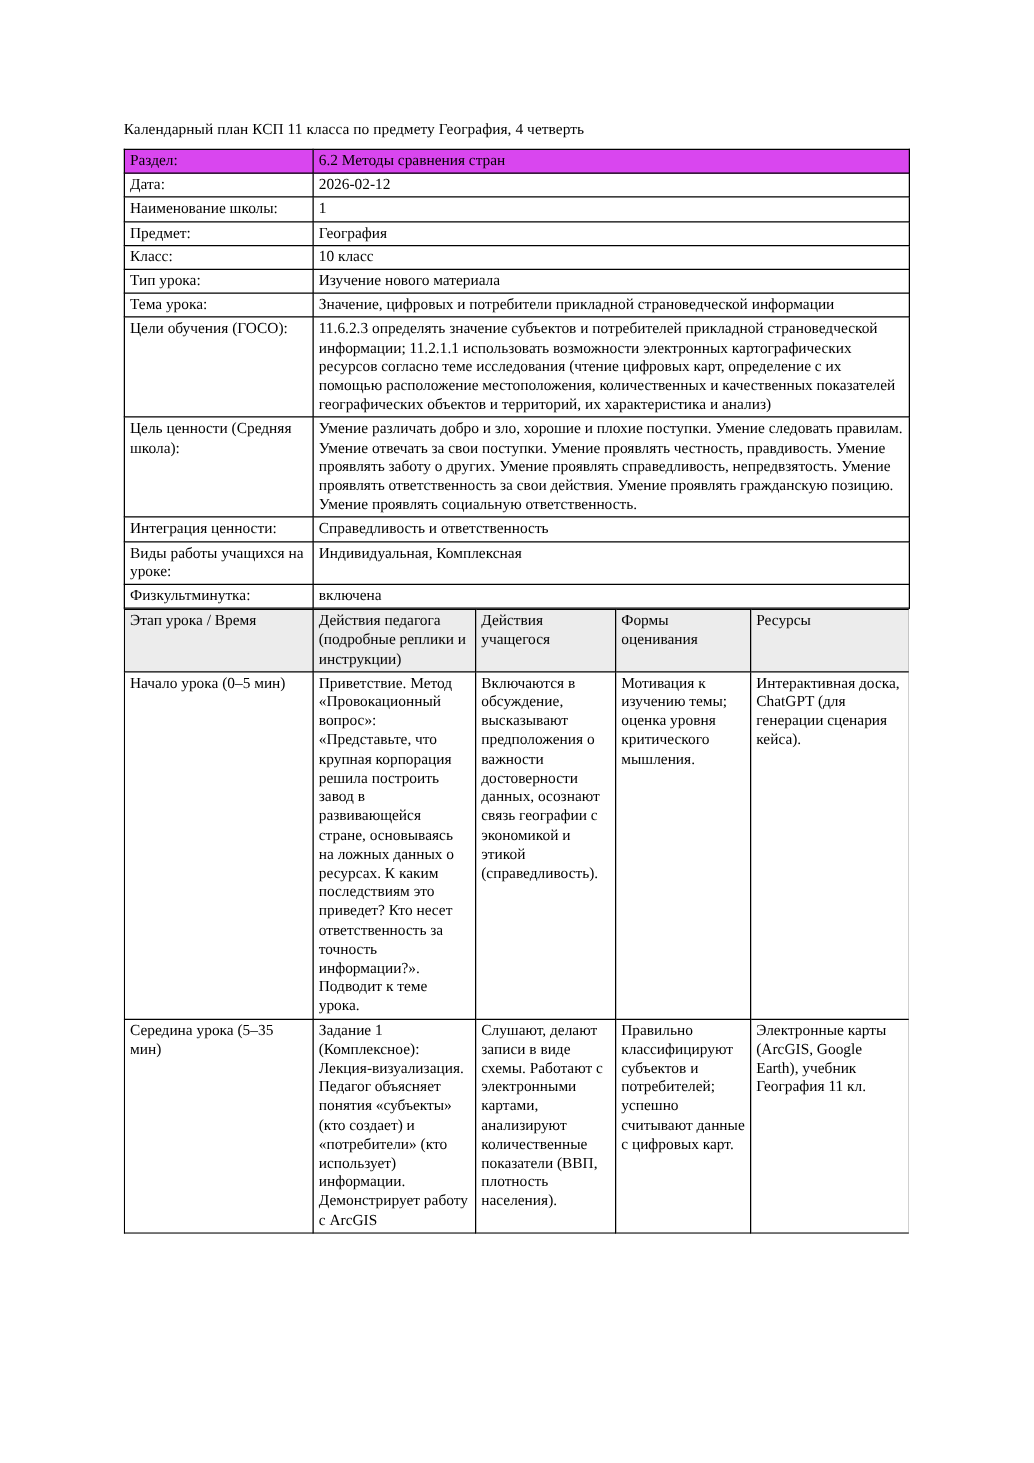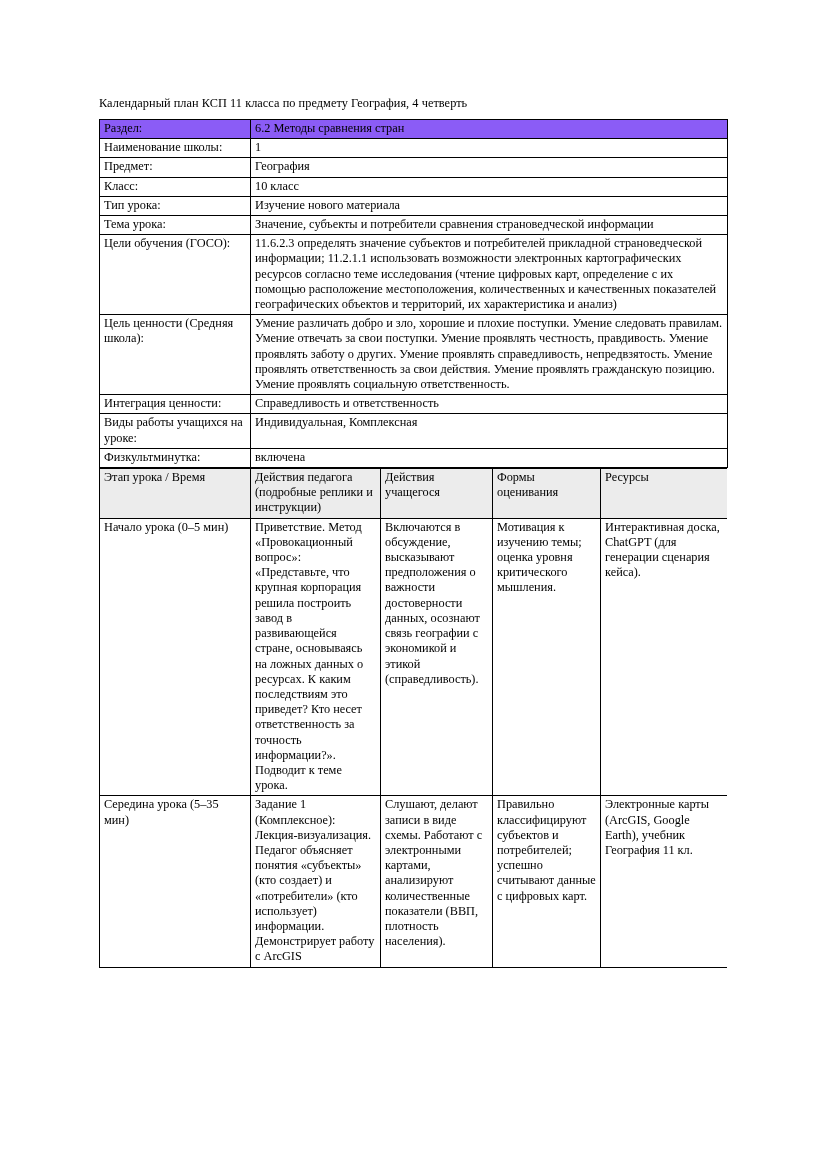--- a/index.html
+++ b/index.html
@@ -66,21 +66,21 @@
     font-weight: normal;
     overflow-wrap: break-word;
     word-break: normal;
     hyphens: none;
   }
 
   
   table.info-table col.c1 { width: 151px; }
   table.info-table col.c2 { width: 477px; }
 
-  tr.shaded > td { background: #8b5cf6; }
+  tr.shaded > td { background: #d946ef; }
 
   
   table.flow-table col.f1 { width: 151px; }
   table.flow-table col.f2 { width: 130px; }
   table.flow-table col.f3 { width: 112px; }
   table.flow-table col.f4 { width: 108px; }
   table.flow-table col.f5 { width: 127px; }
 
   table.flow-table thead td { background: #ececec; }
 
@@ -102,38 +102,42 @@
       <colgroup>
         <col class="c1">
         <col class="c2">
       </colgroup>
       <tbody>
         <tr class="shaded">
           <td>Раздел:</td>
           <td>6.2 Методы сравнения стран</td>
         </tr>
         <tr>
+          <td>Дата:</td>
+          <td>2026-02-12</td>
+        </tr>
+        <tr>
           <td>Наименование школы:</td>
           <td>1</td>
         </tr>
         <tr>
           <td>Предмет:</td>
           <td>География</td>
         </tr>
         <tr>
           <td>Класс:</td>
           <td>10 класс</td>
         </tr>
         <tr>
           <td>Тип урока:</td>
           <td>Изучение нового материала</td>
         </tr>
         <tr>
           <td>Тема урока:</td>
-          <td>Значение, субъекты и потребители сравнения страноведческой информации</td>
+          <td>Значение, цифровых и потребители прикладной страноведческой информации</td>
         </tr>
         <tr>
           <td>Цели обучения (ГОСО):</td>
           <td>11.6.2.3 определять значение субъектов и потребителей прикладной страноведческой информации; 11.2.1.1 использовать возможности электронных картографических ресурсов согласно теме исследования (чтение цифровых карт, определение с их помощью расположение местоположения, количественных и качественных показателей географических объектов и территорий, их характеристика и анализ)</td>
         </tr>
         <tr>
           <td>Цель ценности (Средняя школа):</td>
           <td>Умение различать добро и зло, хорошие и плохие поступки. Умение следовать правилам. Умение отвечать за свои поступки. Умение проявлять честность, правдивость. Умение проявлять заботу о других. Умение проявлять справедливость, непредвзятость. Умение проявлять ответственность за свои действия. Умение проявлять гражданскую позицию. Умение проявлять социальную ответственность.</td>
         </tr>
         <tr>

